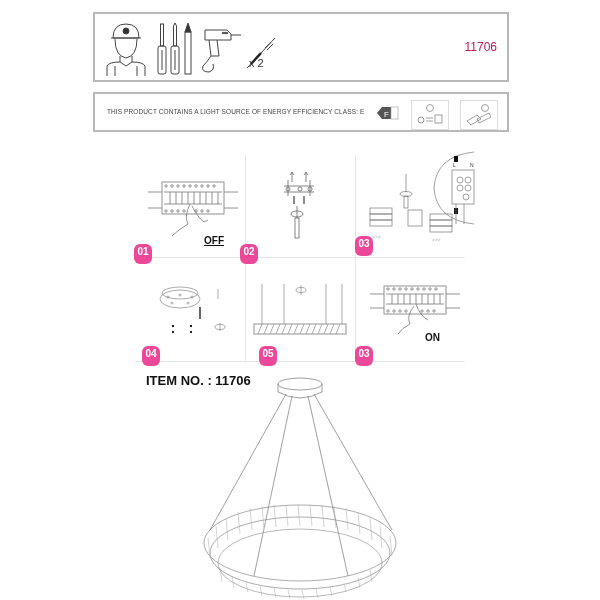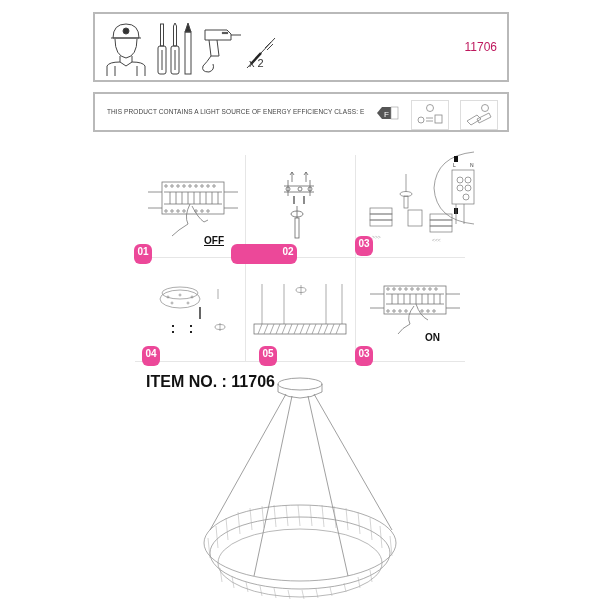--- a/index.html
+++ b/index.html
@@ -9,21 +9,21 @@
   #hdr { left: 93px; top: 12px; width: 416px; height: 70px; }
   #energy { left: 93px; top: 92px; width: 416px; height: 40px; }
   .title { position: absolute; right: 10px; top: 8px; font-size: 15px; color: #333; letter-spacing: 0.2px; font-family: "Liberation Sans", sans-serif; }
   .code { position: absolute; right: 10px; top: 26px; font-size: 12px; color: #be185d; font-family: Liberation Sans, sans-serif; }
   .etext { position: absolute; left: 12px; top: 14px; font-size: 6.5px; color: #444; font-family: "Liberation Sans", sans-serif; letter-spacing: 0.1px; }
   .iconbox { position: absolute; top: 6px; width: 36px; height: 28px; border: 1px solid #ddd; }
   .vline { position: absolute; width: 1px; background: #e6e6e6; }
   .hline { position: absolute; height: 1px; background: #e6e6e6; }
   .badge { position: absolute; width: 18px; height: 20px; background: #ec4899; color: #fff; font-size: 10px; font-weight: bold; line-height: 15px; text-align: center; font-family: "Liberation Sans", sans-serif; border-radius: 6px; }
   .lbl { position: absolute; font-size: 10px; font-weight: bold; font-family: "Liberation Sans", sans-serif; color: #111; }
-  .item { position: absolute; left: 146px; top: 373px; font-size: 16px; font-weight: bold; font-family: "Liberation Sans", sans-serif; color: #111; }
+  .item { position: absolute; left: 146px; top: 373px; font-size: 13px; font-weight: bold; font-family: "Liberation Sans", sans-serif; color: #111; }
   svg { position: absolute; overflow: visible; }
 </style>
 </head>
 <body>
 
 <div id="hdr" class="box">
 
   <svg style="left:10px;top:6px" width="42" height="56" viewBox="0 0 42 56">
     <g fill="none" stroke="#444" stroke-width="1">
       <path d="M8 18 Q8 4 21 4 Q34 4 34 18 Z"></path>
@@ -163,21 +163,21 @@
         <circle cx="30" cy="17" r="2"></circle>
       <line x1="8" y1="8" x2="8" y2="24"></line>
         <line x1="30" y1="8" x2="30" y2="24"></line>
       <line x1="14" y1="24" x2="14" y2="32" stroke-width="1.5"></line>
         <line x1="24" y1="24" x2="24" y2="32" stroke-width="1.5"></line>
       <ellipse cx="17" cy="42" rx="6" ry="3"></ellipse>
       <line x1="17" y1="34" x2="17" y2="46"></line>
       <rect x="15" y="46" width="4" height="20"></rect>
     </g>
   </svg>
-  <div class="badge" style="left:231px;top:244px;padding-left:48px;">02</div>
+  <div class="badge" style="left:240px;top:244px;">02</div>
 </div>
 
 <div>
   <svg style="left:368px;top:150px" width="106" height="92" viewBox="0 0 106 92">
     <g fill="none" stroke="#777" stroke-width="0.7">
       <path d="M106 2 Q68 6 66 38 Q68 70 106 74"></path>
       <rect x="84" y="20" width="22" height="34"></rect>
       <rect x="86" y="6" width="4" height="6" fill="#111" stroke="none"></rect>
       <rect x="86" y="58" width="4" height="6" fill="#111" stroke="none"></rect>
       <circle cx="92" cy="30" r="3"></circle>

